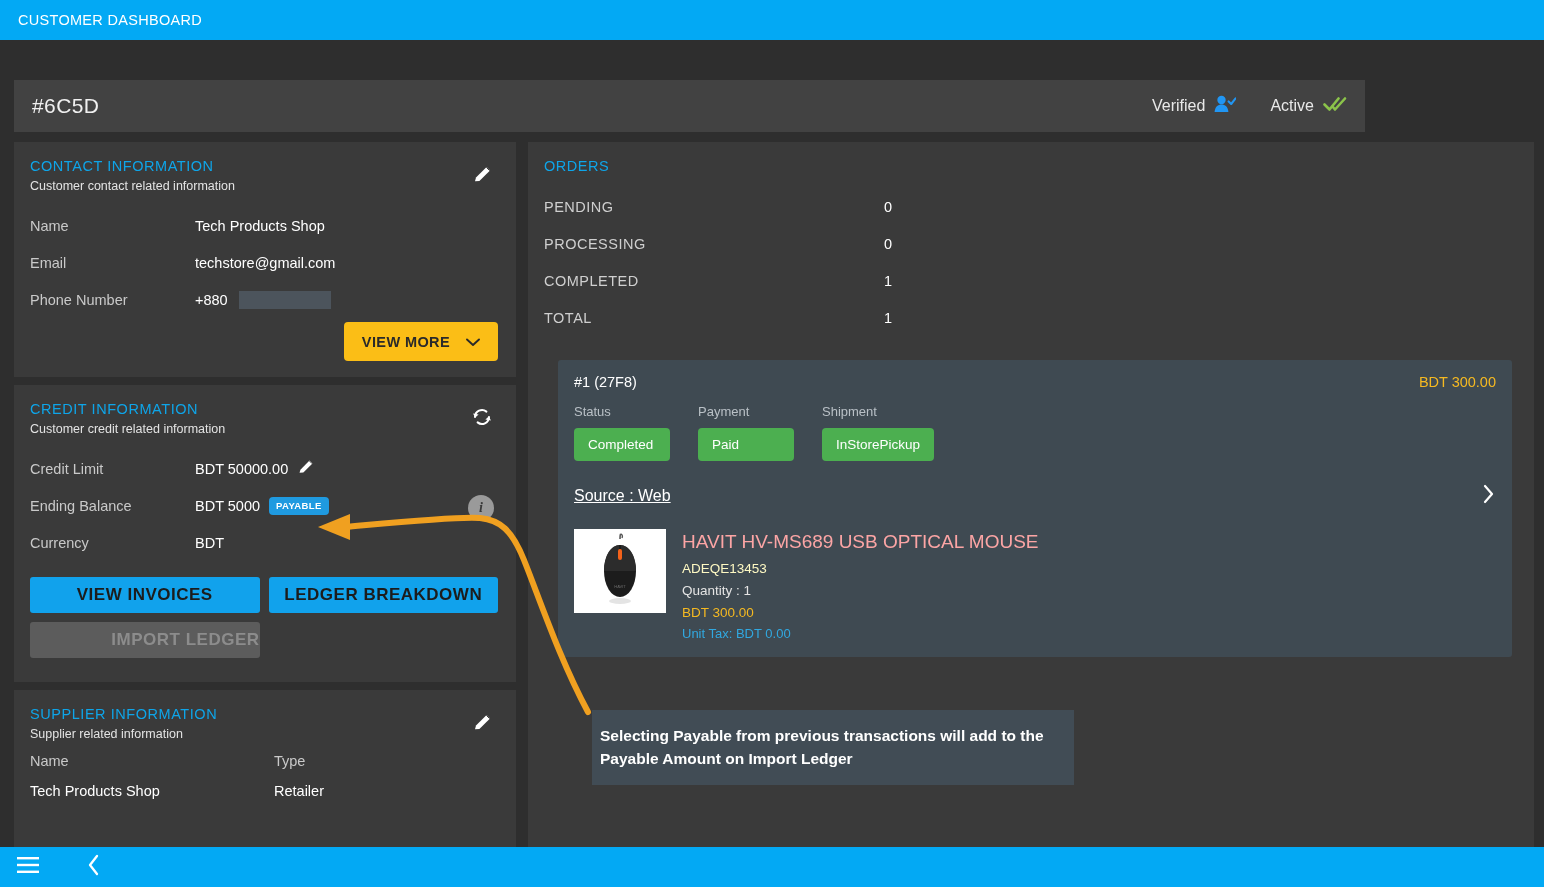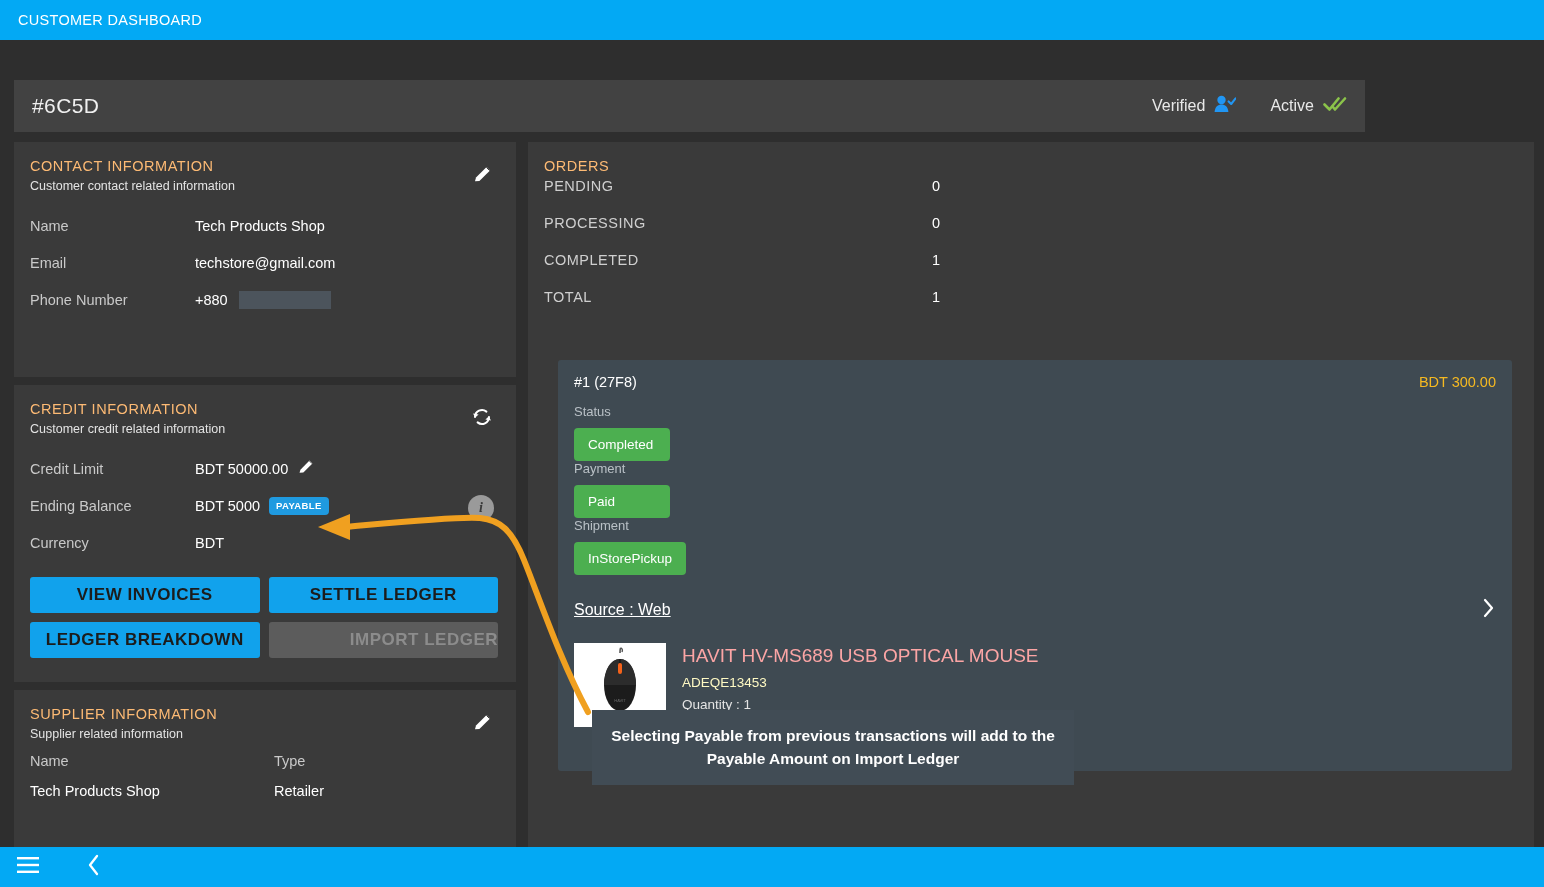--- a/index.html
+++ b/index.html
@@ -33,21 +33,21 @@
   .status-chip { display:flex; align-items:center; gap:9px; }
   .status-chip .lbl { color:#e8e8e8; font-size:16px; }
 
   
   .left-col { position:absolute; left:14px; top:102px; width:502px; }
   .right-col { position:absolute; left:528px; top:102px; width:1006px; height:705px; background:#3a3a3a; }
 
   .panel { background:#3a3a3a; position:relative; }
   .panel + .panel { margin-top:8px; }
   .panel-inner { padding:16px 18px 16px 16px; }
-  .panel-title { color:#fdba74; font-size:14.5px; letter-spacing:.55px; }
+  .panel-title { color:#0ea5e9; font-size:14.5px; letter-spacing:.55px; }
   .panel-sub { color:#e3e3e3; font-size:12.5px; margin-top:5px; }
 
   .pencil-btn, .sync-btn {
     position:absolute; right:20px; top:20px; width:28px; height:28px;
     display:flex; align-items:center; justify-content:center; cursor:pointer;
   }
   .info-btn {
     position:absolute; right:22px; top:110px; width:26px; height:26px;
     border-radius:50%; background:#9a9a9a; display:flex; align-items:center;
     justify-content:center; color:#3a3a3a; font-size:14px; font-weight:bold;
@@ -84,32 +84,32 @@
   .supplier-head { display:flex; }
   .supplier-head span { color:#c9c9c9; font-size:14.5px; }
   .supplier-head span:first-child { width:244px; }
   .supplier-row { display:flex; margin-top:14px; }
   .supplier-row span { color:#ffffff; font-size:14.5px; }
   .supplier-row span:first-child { width:244px; }
 
   
   .orders-head { padding:16px 18px 4px 16px; }
   .orders-stats { padding:0 18px 14px 16px; }
-  .ostat { display:flex; align-items:flex-start; height:37px;gap:48px; }
+  .ostat { display:flex; align-items:flex-end; height:37px; }
   .ostat .k { color:#cfcfcf; font-size:14.5px; letter-spacing:.5px; width:340px; }
   .ostat .v { color:#ffffff; font-size:14.5px; }
 
   .order-card {
     margin:20px 22px 0 30px; background:#3f4a52; border-radius:3px;
     padding:14px 16px 16px; position:relative;
   }
   .order-card-top { display:flex; align-items:center; }
   .order-no { color:#ffffff; font-size:14.5px; }
   .order-amt { margin-left:auto; color:#f5b921; font-size:14.5px; }
-  .badge-row { display:flex; margin-top:14px;flex-direction:column; }
+  .badge-row { display:flex; gap:28px; margin-top:14px; }
   .badge-col .bl { color:#b9c0c6; font-size:13px; }
   .badge {
     margin-top:9px; background:#4caf50; color:#ffffff; font-size:13.5px;
     border-radius:4px; padding:9px 14px; display:inline-block; min-width:96px;
   }
   .source-row { display:flex; align-items:center; margin-top:22px; }
   .source-txt { color:#ffffff; font-size:16px;text-decoration:underline; }
   .chev-right { margin-left:auto; color:#ffffff; font-size:22px; line-height:1; cursor:pointer; }
 
   .product-row { display:flex; gap:16px; margin-top:20px; }
@@ -120,21 +120,21 @@
   .product-info { padding-top:2px; }
   .p-name { color:#fca5a5; font-size:19px; }
   .p-sku { color:#fef9c3; font-size:13.5px; margin-top:8px; }
   .p-qty { color:#e4e4e4; font-size:13.5px; margin-top:7px; }
   .p-price { color:#f5b921; font-size:13.5px; margin-top:7px; }
   .p-tax { color:#31a8e0; font-size:13px; margin-top:6px; }
 
   
   .callout {
     position:absolute; left:592px; top:670px; width:482px; height:75px;
-    background:#414c55; display:flex; align-items:center; padding:0 8px;text-align:center;
+    background:#414c55; display:flex; align-items:center; padding:0 8px;
   }
   .callout p { color:#ffffff; font-size:15.5px; font-weight:bold; line-height:1.45; }
   .arrow-svg { position:absolute; left:0; top:0; width:1544px; height:887px; pointer-events:none; }
 
   
   .footer {
     position:absolute; left:0; bottom:0; width:1544px; height:40px;
     background:#03a9f4; display:flex; align-items:center; gap:34px; padding-left:12px;
   }
   .fbtn { width:32px; height:32px; display:flex; align-items:center; justify-content:center; cursor:pointer; }
@@ -200,20 +200,28 @@
           </div>
         </div>
         <div class="pencil-btn">
           <span>
             <svg width="21" height="21" viewBox="0 0 21 21">
               <path d="M3 17.2 L4 13.6 L14.6 3 L18 6.4 L7.4 17 Z" fill="#ffffff"></path>
               <path d="M14.3 3.3 L17.7 6.7" stroke="#3a3a3a" stroke-width="1" fill="none"></path>
             </svg>
           </span>
         </div>
+        <button class="btn-view-more">
+          <span>VIEW MORE</span>
+          <span>
+            <svg width="14" height="9" viewBox="0 0 14 9">
+              <path d="M1 1.5 L7 7 L13 1.5" stroke="#2a2a2a" stroke-width="1.9" fill="none" stroke-linecap="round" stroke-linejoin="round"></path>
+            </svg>
+          </span>
+        </button>
       </div>
 
       <div class="panel" style="height:297px;">
         <div class="panel-inner">
           <div class="panel-title">CREDIT INFORMATION</div>
           <div class="panel-sub">Customer credit related information</div>
           <div style="margin-top:14px;">
             <div class="kv">
               <span class="k">Credit Limit</span>
               <span class="v">
@@ -235,21 +243,20 @@
                 <span class="pill-payable">PAYABLE</span>
               </span>
             </div>
             <div class="kv">
               <span class="k">Currency</span>
               <span class="v">BDT</span>
             </div>
           </div>
           <div class="btn-grid">
             <button class="btn">VIEW INVOICES</button>
-            <button class="btn">SETTLE LEDGER</button>
             <button class="btn">LEDGER BREAKDOWN</button>
             <button class="btn disabled">IMPORT LEDGER</button>
           </div>
         </div>
         <div class="sync-btn">
           <span>
             <svg width="22" height="22" viewBox="0 0 22 22">
               <path d="M4 11 A7 7 0 0 1 15.4 5.6" stroke="#ffffff" stroke-width="2" fill="none" stroke-linecap="round"></path>
               <path d="M18 11 A7 7 0 0 1 6.6 16.4" stroke="#ffffff" stroke-width="2" fill="none" stroke-linecap="round"></path>
               <path d="M2 7.4 L4.3 11.6 L7.6 8.4 Z" fill="#ffffff"></path>

